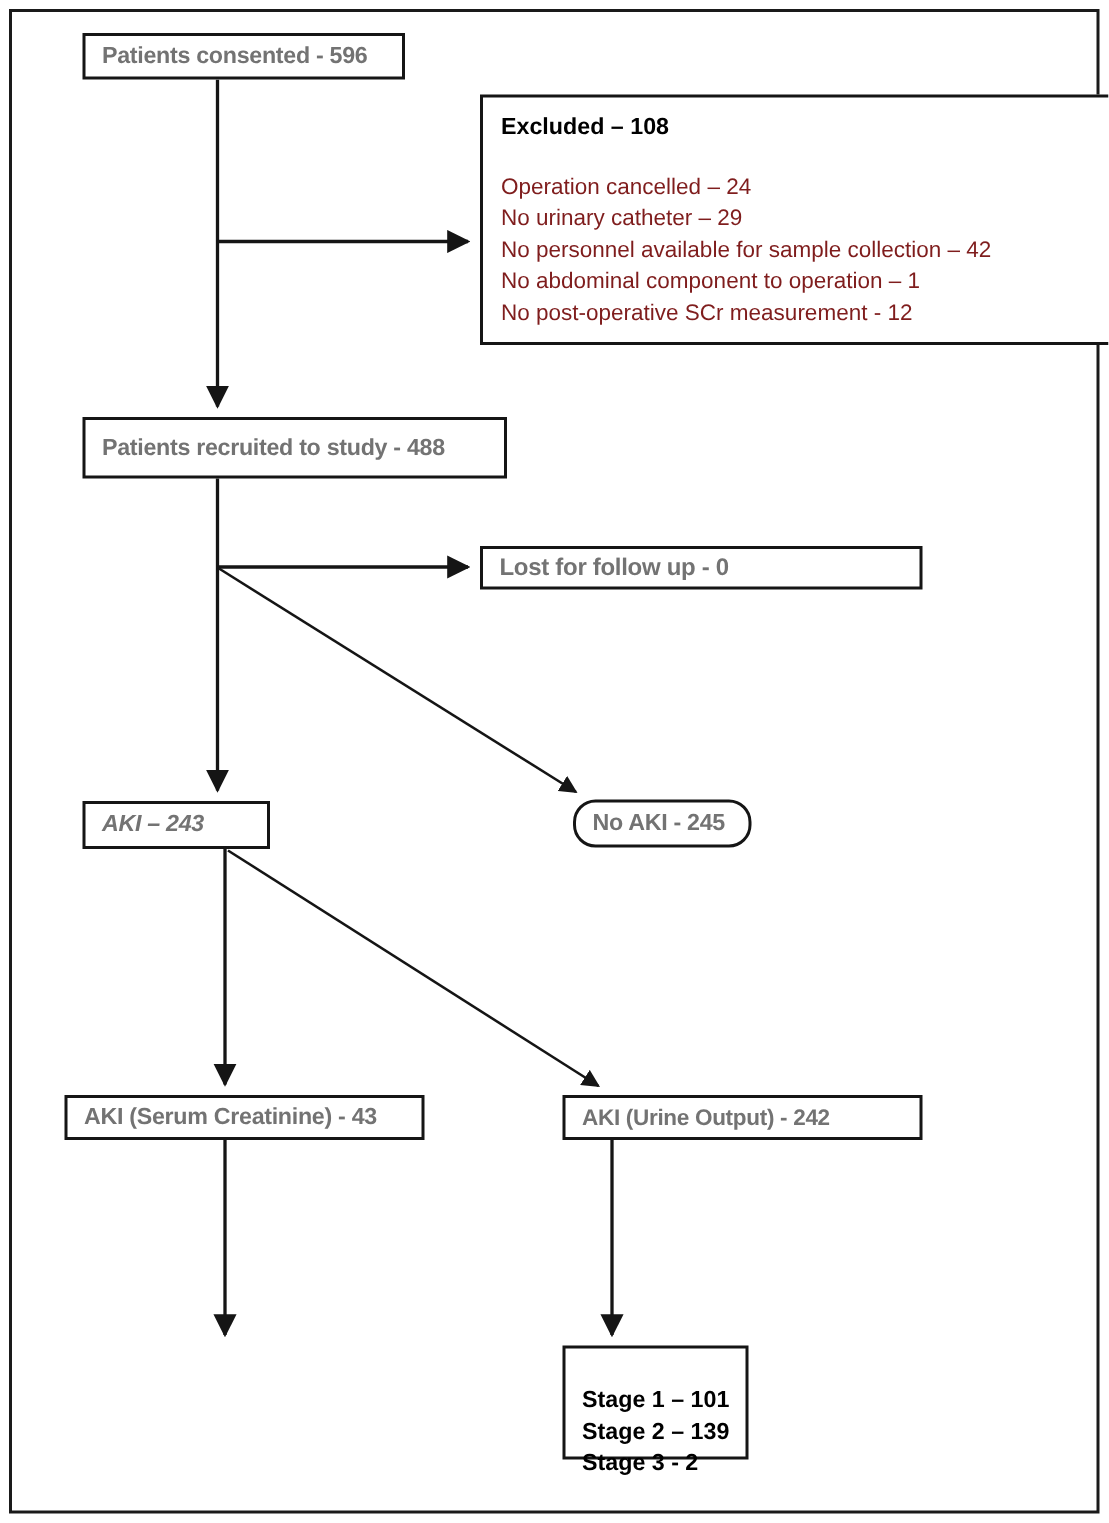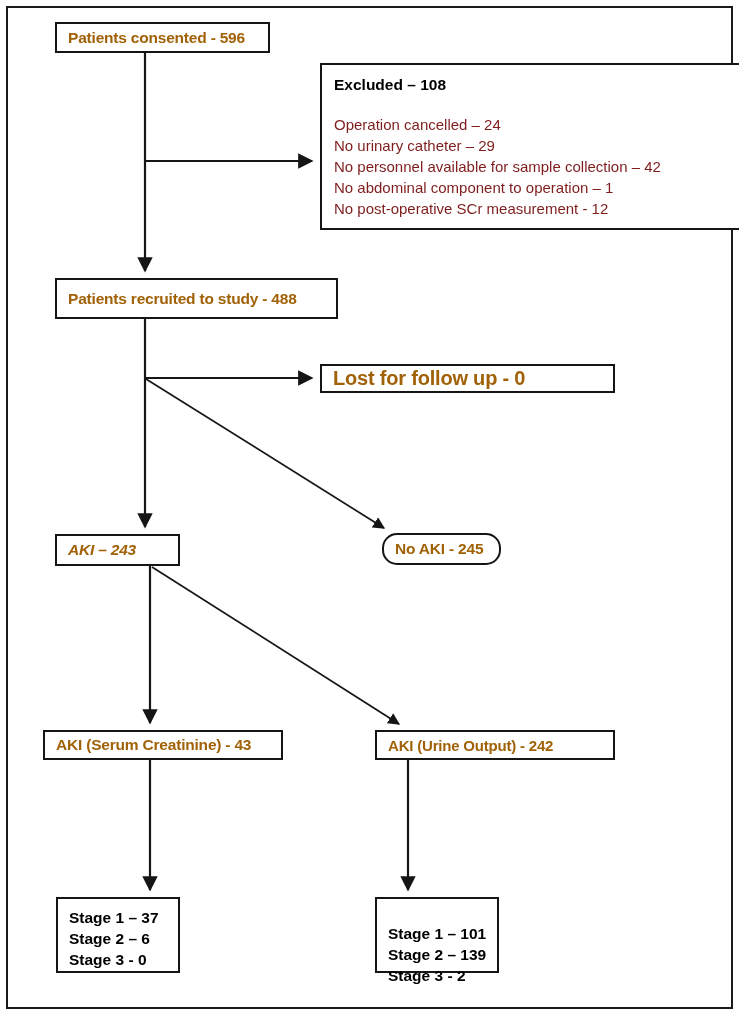--- a/index.html
+++ b/index.html
@@ -40,21 +40,21 @@
     position: absolute;
     box-sizing: border-box;
     border: 2px solid #151515;
     background: #ffffff;
     display: flex;
     align-items: center;
     z-index: 5;
   }
   .node-label {
     font-weight: bold;
-    color: #a16207;
+    color: #737373;
     white-space: nowrap;
     letter-spacing: -0.2px;
   }
   
   #node-consented {
     left: 55px; top: 22px; width: 215px; height: 31px;
     padding-left: 11px;
     font-size: 15.5px;
   }
   #node-excluded {
@@ -82,21 +82,21 @@
     white-space: nowrap;
   }
   #node-recruited {
     left: 55px; top: 278px; width: 283px; height: 41px;
     padding-left: 11px;
     font-size: 15.5px;
   }
   #node-lost {
     left: 320px; top: 364px; width: 295px; height: 29px;
     padding-left: 11px;
-    font-size: 20px;
+    font-size: 16px;
   }
   #node-aki {
     left: 55px; top: 534px; width: 125px; height: 32px;
     padding-left: 11px;
     font-size: 15.5px;
     font-style: italic;
   }
   #node-noaki {
     left: 382px; top: 533px; width: 119px; height: 32px;
     padding-left: 11px;
@@ -219,27 +219,20 @@
   </div>
 
   <div class="node" id="node-aki-scr">
     <span class="node-label">AKI (Serum Creatinine) - 43</span>
   </div>
 
   <div class="node" id="node-aki-uo">
     <span class="node-label">AKI (Urine Output) - 242</span>
   </div>
 
-  <div class="node" id="node-stage-scr">
-    <ul class="stage-list">
-      <li>Stage 1 – 37</li>
-      <li>Stage 2 – 6</li>
-      <li>Stage 3 - 0</li>
-    </ul>
-  </div>
 
   <div class="node" id="node-stage-uo">
     <ul class="stage-list">
       <li>Stage 1 – 101</li>
       <li>Stage 2 – 139</li>
       <li>Stage 3 - 2</li>
     </ul>
   </div>
 
 </div>

